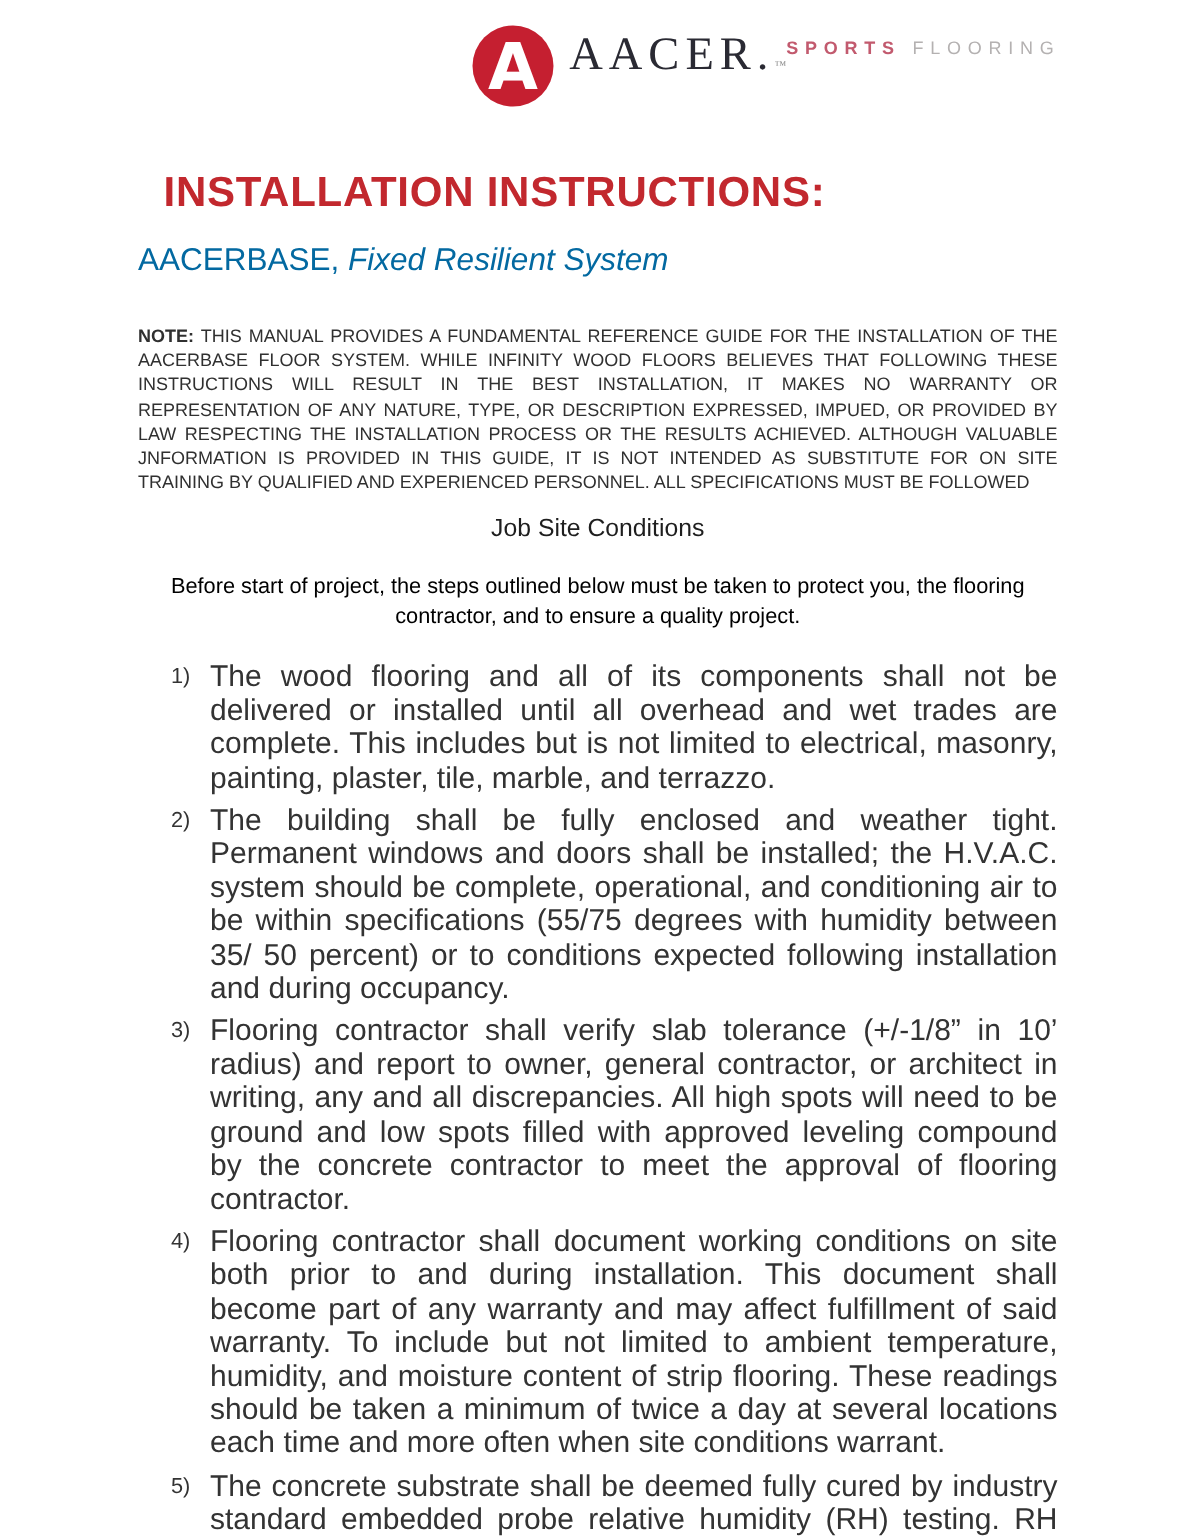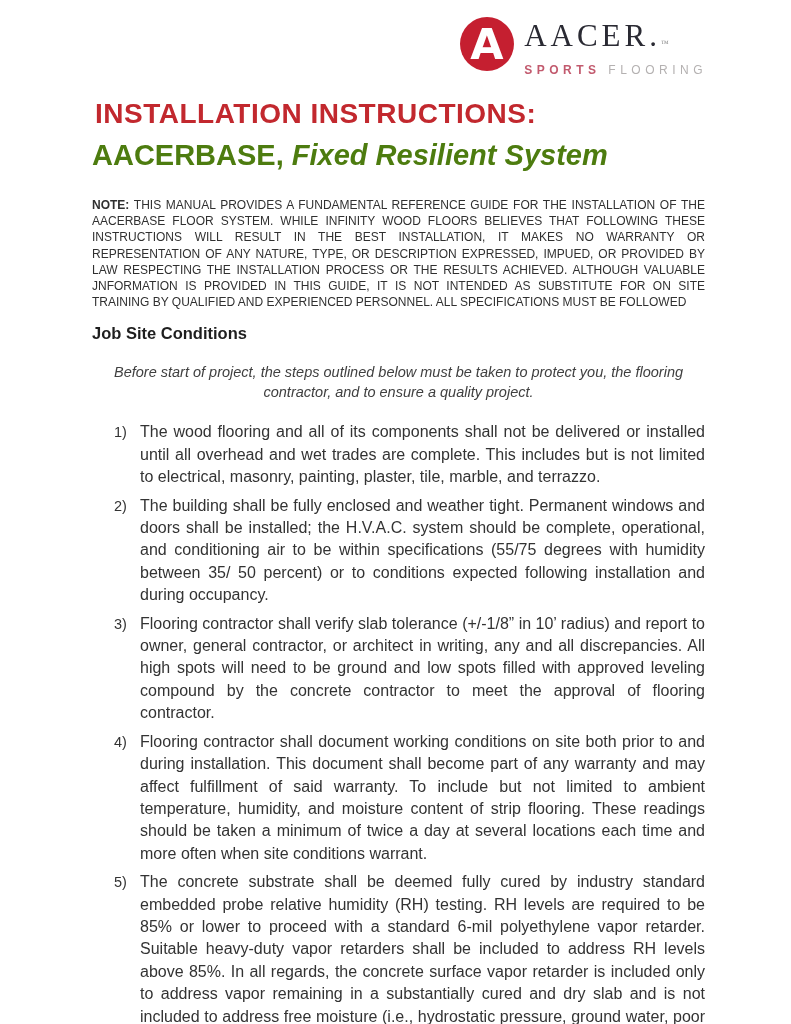--- a/index.html
+++ b/index.html
@@ -15,88 +15,87 @@
   
   .logo-block {
     position: absolute;
     top: 13px;
     right: 84px;
     display: flex;
     align-items: flex-start;
     gap: 8px;
   }
   .logo-mark { width: 58px; height: 60px; flex-shrink: 0; }
-  .logo-text { display: flex; flex-direction: column; padding-top: 8px; }
+  .logo-text { display: flex; flex-direction: row; padding-top: 8px; }
   .brand-line {
     font-family: "Liberation Serif", serif;
     font-size: 31px;
     line-height: 30px;
     letter-spacing: 4px;
     color: #2a2a33;
     white-space: nowrap;
   }
   .brand-tm { font-size: 8px; color: #8a8a8a; letter-spacing: 0; vertical-align: baseline; }
   .tagline { margin-top: 4px; font-size: 12px; letter-spacing: 4.5px; white-space: nowrap; }
   .tagline .sports { color: #c25a6e; font-weight: bold; }
   .tagline .flooring { color: #b4b1b1; }
   
   .content { padding: 96px 86px 40px 92px; }
   .doc-title {
-    margin: 3px;
+    margin: 17px;
     font-size: 28px;
     line-height: 30px;
     font-weight: bold;
     color: #c2282e;
     letter-spacing: 0.5px;
   }
   .doc-subtitle {
     margin: 12px 0 0 0;
-    font-size: 29px;
+    font-size: 21px;
     line-height: 28px;
-    font-weight: bold;
-    color: #4d7c0f;
+    font-weight: normal;
+    color: #0369a1;
   }
   .doc-subtitle .sub-italic { font-style: italic; }
   .note-para {
     margin: 28px 0 0 0;
     font-size: 12px;
     line-height: 16.2px;
     text-align: justify;
     color: #303030;
   }
   .note-para .note-label { font-weight: bold; }
   .section-heading {
     margin: 14px 0 0 0;
-    text-align: left;
+    text-align: center;
     font-size: 16.5px;
     line-height: 18px;
-    font-weight: bold;
+    font-weight: normal;
     color: #1e1e1e;
   }
   .intro-italic {
     margin: 21px auto 10px auto;
     max-width: 600px;
     text-align: center;
-    font-style: italic;
     font-size: 14.5px;
     line-height: 19.5px;
-    color: #404040;
+    color: #000000;
   }
   .num-list { margin-top: 19px; padding-left: 22px; }
   .li { display: flex; margin: 0 0 6px 0; }
   .li .num {
     width: 26px;
     flex-shrink: 0;
     font-size: 14.5px;
     line-height: 22.4px;
     color: #333333;
   }
   .li .li-text {
     flex: 1;
-    font-size: 16px;
+    font-size: 20px;
     line-height: 22.4px;
     text-align: justify;
     color: #333333;
   }
 </style>
 </head>
 <body>
 
 <div class="page">
 

